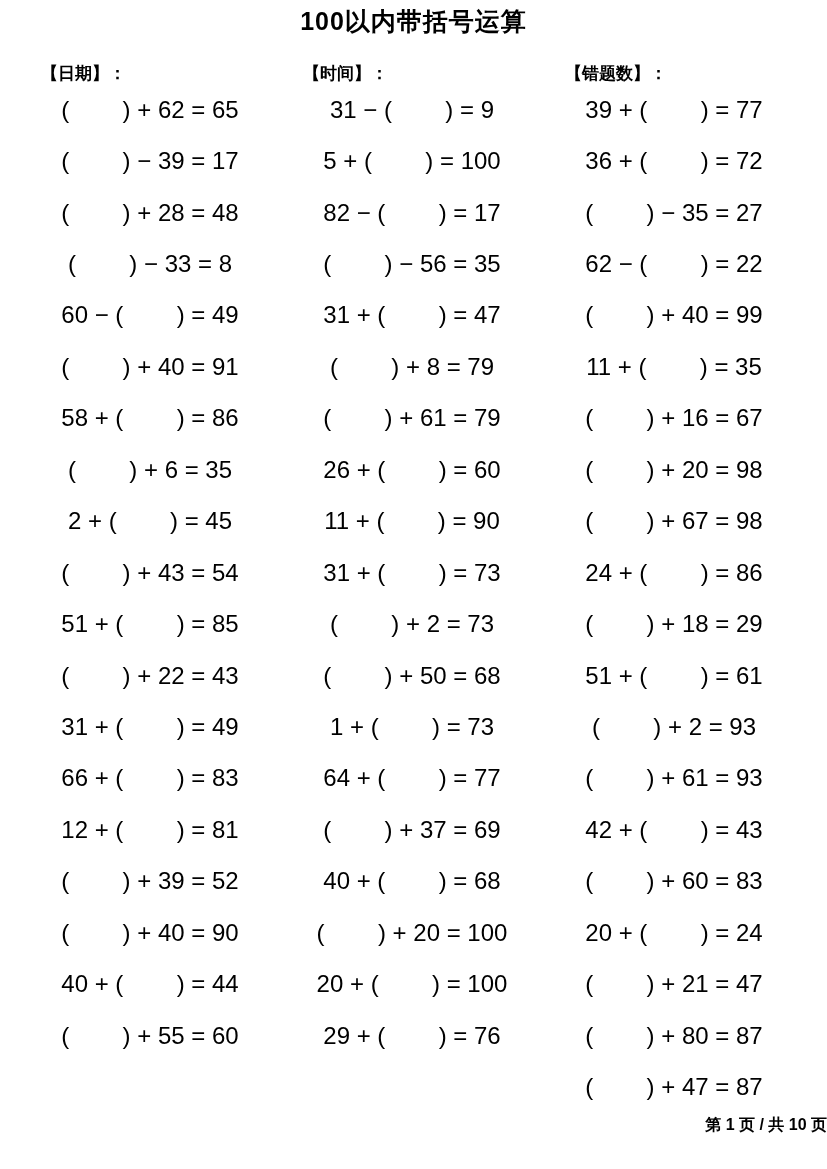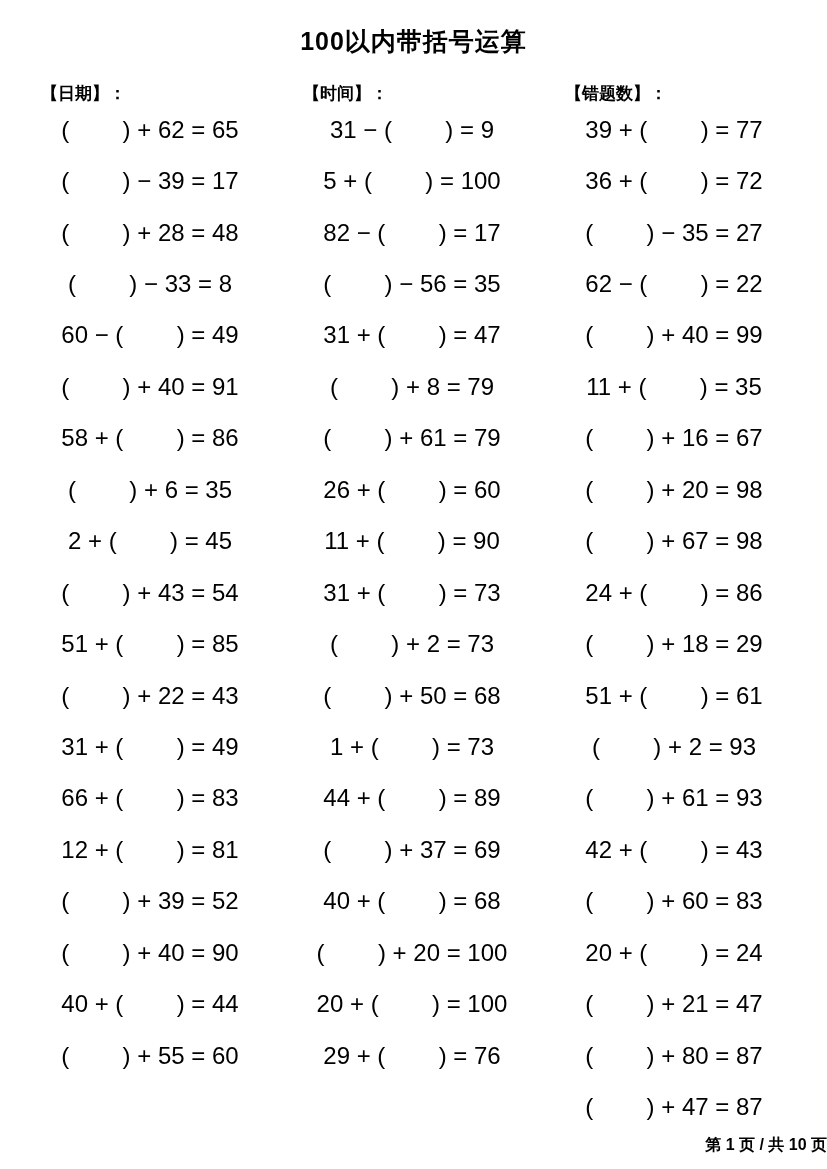--- a/index.html
+++ b/index.html
@@ -10,21 +10,21 @@
     font-family: "Liberation Sans", "DejaVu Sans", sans-serif;
   }
   .sheet {
     position: relative;
     width: 827px;
     height: 1169px;
     background: #ffffff;
     overflow: hidden;
   }
   .title {
-    padding-top: 26px;
+    padding-top: 6px;
     text-align: center;
     font-size: 25px;
     font-weight: bold;
     line-height: 30px;
     letter-spacing: 1px;
   }
   .meta-row {
     display: grid;
     grid-template-columns: repeat(3, 262px);
     padding-left: 19px;
@@ -105,21 +105,21 @@
         <div class="eq">(        ) − 56 = 35</div>
         <div class="eq">31 + (        ) = 47</div>
         <div class="eq">(        ) + 8 = 79</div>
         <div class="eq">(        ) + 61 = 79</div>
         <div class="eq">26 + (        ) = 60</div>
         <div class="eq">11 + (        ) = 90</div>
         <div class="eq">31 + (        ) = 73</div>
         <div class="eq">(        ) + 2 = 73</div>
         <div class="eq">(        ) + 50 = 68</div>
         <div class="eq">1 + (        ) = 73</div>
-        <div class="eq">44 + (        ) = 89</div>
+        <div class="eq">64 + (        ) = 77</div>
         <div class="eq">(        ) + 37 = 69</div>
         <div class="eq">40 + (        ) = 68</div>
         <div class="eq">(        ) + 20 = 100</div>
         <div class="eq">20 + (        ) = 100</div>
         <div class="eq">29 + (        ) = 76</div>
       </div>
     <div class="eq-col" id="col-2">
         <div class="eq">39 + (        ) = 77</div>
         <div class="eq">36 + (        ) = 72</div>
         <div class="eq">(        ) − 35 = 27</div>

